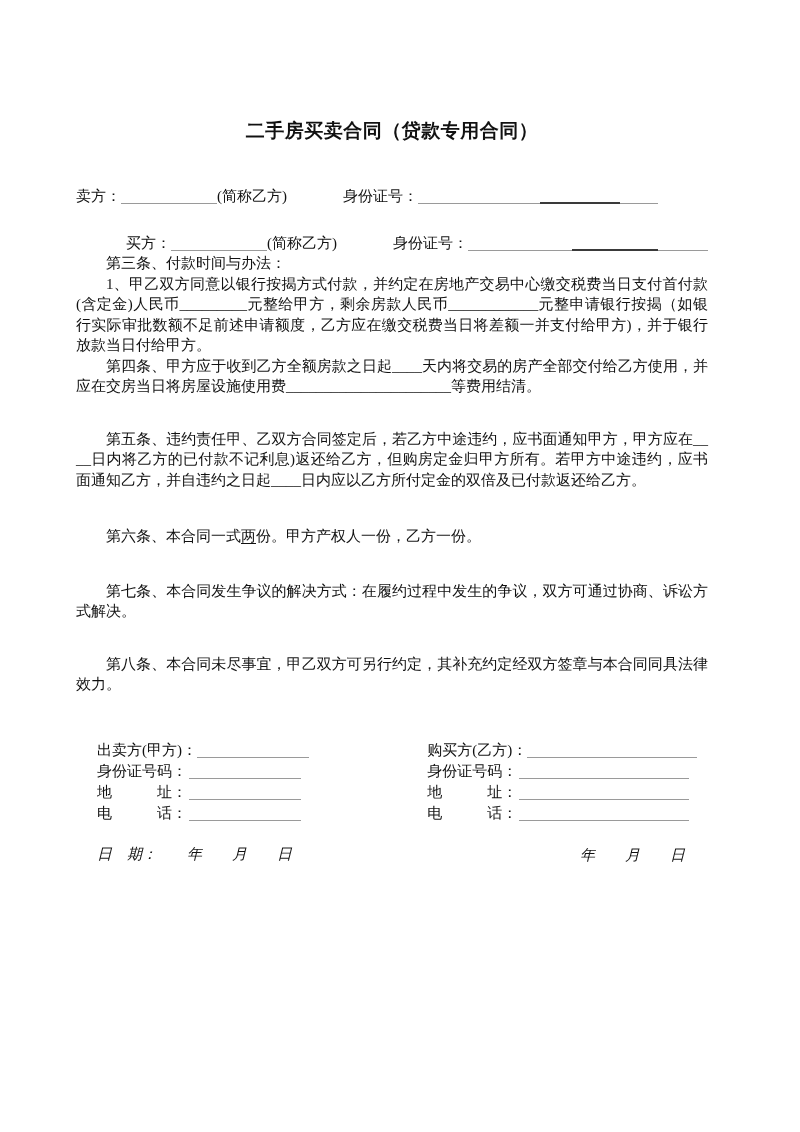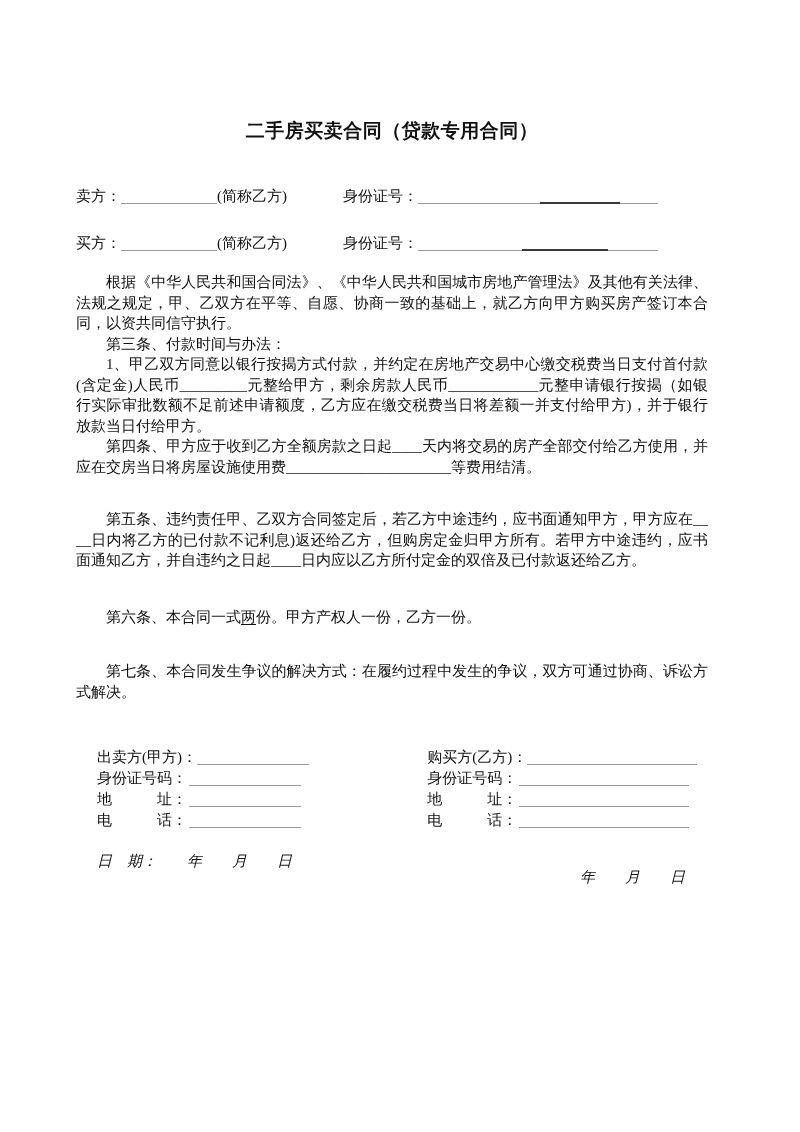--- a/index.html
+++ b/index.html
@@ -27,21 +27,21 @@
     letter-spacing: 0.5px;
     line-height: 22px;
   }
   
   .party-row {
     white-space: nowrap;
     line-height: 20px;
     height: 20px;
   }
   .seller-row { margin-top: 44px; }
-  .buyer-row  { margin-top: 27px; }
+  .buyer-row  { margin-top: 27px; text-align: right; }
   .blank {
     display: inline-block;
     height: 14px;
     border-bottom: 1px solid #9a9a9a;
     vertical-align: -3px;
   }
   .name-blank { width: 96px; }
   .id-label { margin-left: 56px; }
   .id-blank { width: 240px; position: relative; }
   .id-blank .seg {
@@ -74,44 +74,44 @@
   .sig-blank {
     display: inline-block;
     height: 14px;
     border-bottom: 1px solid #9a9a9a;
     vertical-align: -3px;
   }
   .sig-blank-left { width: 112px; }
   .sig-blank-right { width: 170px; }
   .date-row { position: relative; margin-top: 20px; line-height: 21px; height: 21px; white-space: nowrap; font-style: italic; }
   .date-left { margin-left: 21px; }
-  .date-right { position: absolute; left: 504px; top: 16px; }
+  .date-right { position: absolute; left: 504px; top: 1px; }
 </style>
 </head>
 <body>
 
 <div class="page">
 
   <h1 class="title">二手房买卖合同（贷款专用合同）</h1>
 
   <div class="party-row seller-row">
     <span>卖方：</span><span class="blank name-blank"></span><span>(简称乙方)</span><span class="id-label">身份证号：</span><span class="blank id-blank"><span class="seg seg-a"></span></span>
   </div>
 
   <div class="party-row buyer-row">
     <span>买方：</span><span class="blank name-blank"></span><span>(简称乙方)</span><span class="id-label">身份证号：</span><span class="blank id-blank"><span class="seg seg-b"></span></span>
   </div>
 
-  <p class="para preamble">根据《中华人民共和国合同法》、《中华人民共和国城市房地产管理法》及其他有关法律、法规之规定，甲、乙双方在平等、自愿、协商一致的基础上，就乙方向甲方购买房产签订本合同，以资共同信守执行。</p>
   <p class="para">第三条、付款时间与办法：</p>
   <p class="para">1、甲乙双方同意以银行按揭方式付款，并约定在房地产交易中心缴交税费当日支付首付款(含定金)人民币_________元整给甲方，剩余房款人民币____________元整申请银行按揭（如银行实际审批数额不足前述申请额度，乙方应在缴交税费当日将差额一并支付给甲方)，并于银行放款当日付给甲方。</p>
   <p class="para">第四条、甲方应于收到乙方全额房款之日起____天内将交易的房产全部交付给乙方使用，并应在交房当日将房屋设施使用费______________________等费用结清。</p>
   <p class="para mt-blank">第五条、违约责任甲、乙双方合同签定后，若乙方中途违约，应书面通知甲方，甲方应在____日内将乙方的已付款不记利息)返还给乙方，但购房定金归甲方所有。若甲方中途违约，应书面通知乙方，并自违约之日起____日内应以乙方所付定金的双倍及已付款返还给乙方。</p>
   <p class="para mt-blank-lg"><span>第六条、本合同一式</span><span class="u">两</span><span>份。甲方产权人一份，乙方一份。</span></p>
   <p class="para mt-blank-md">第七条、本合同发生争议的解决方式：在履约过程中发生的争议，双方可通过协商、诉讼方式解决。</p>
+  <p class="para mt-blank">第八条、本合同未尽事宜，甲乙双方可另行约定，其补充约定经双方签章与本合同同具法律效力。</p>
 
   <div class="sig-block">
 
     <div class="sig-row">
       <div class="sig-cell-left">
         <span class="sig-label">出卖方(甲方)：</span><span class="sig-blank sig-blank-left"></span>
       </div>
       <div class="sig-cell-right">
         <span class="sig-label">购买方(乙方)：</span><span class="sig-blank sig-blank-right"></span>
       </div>

